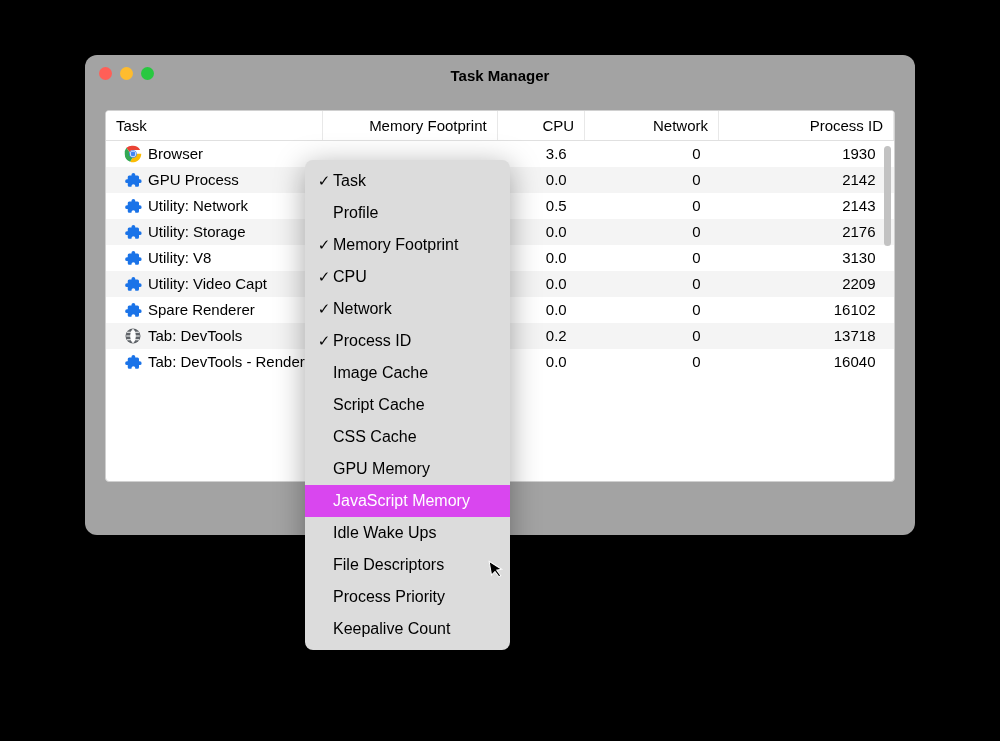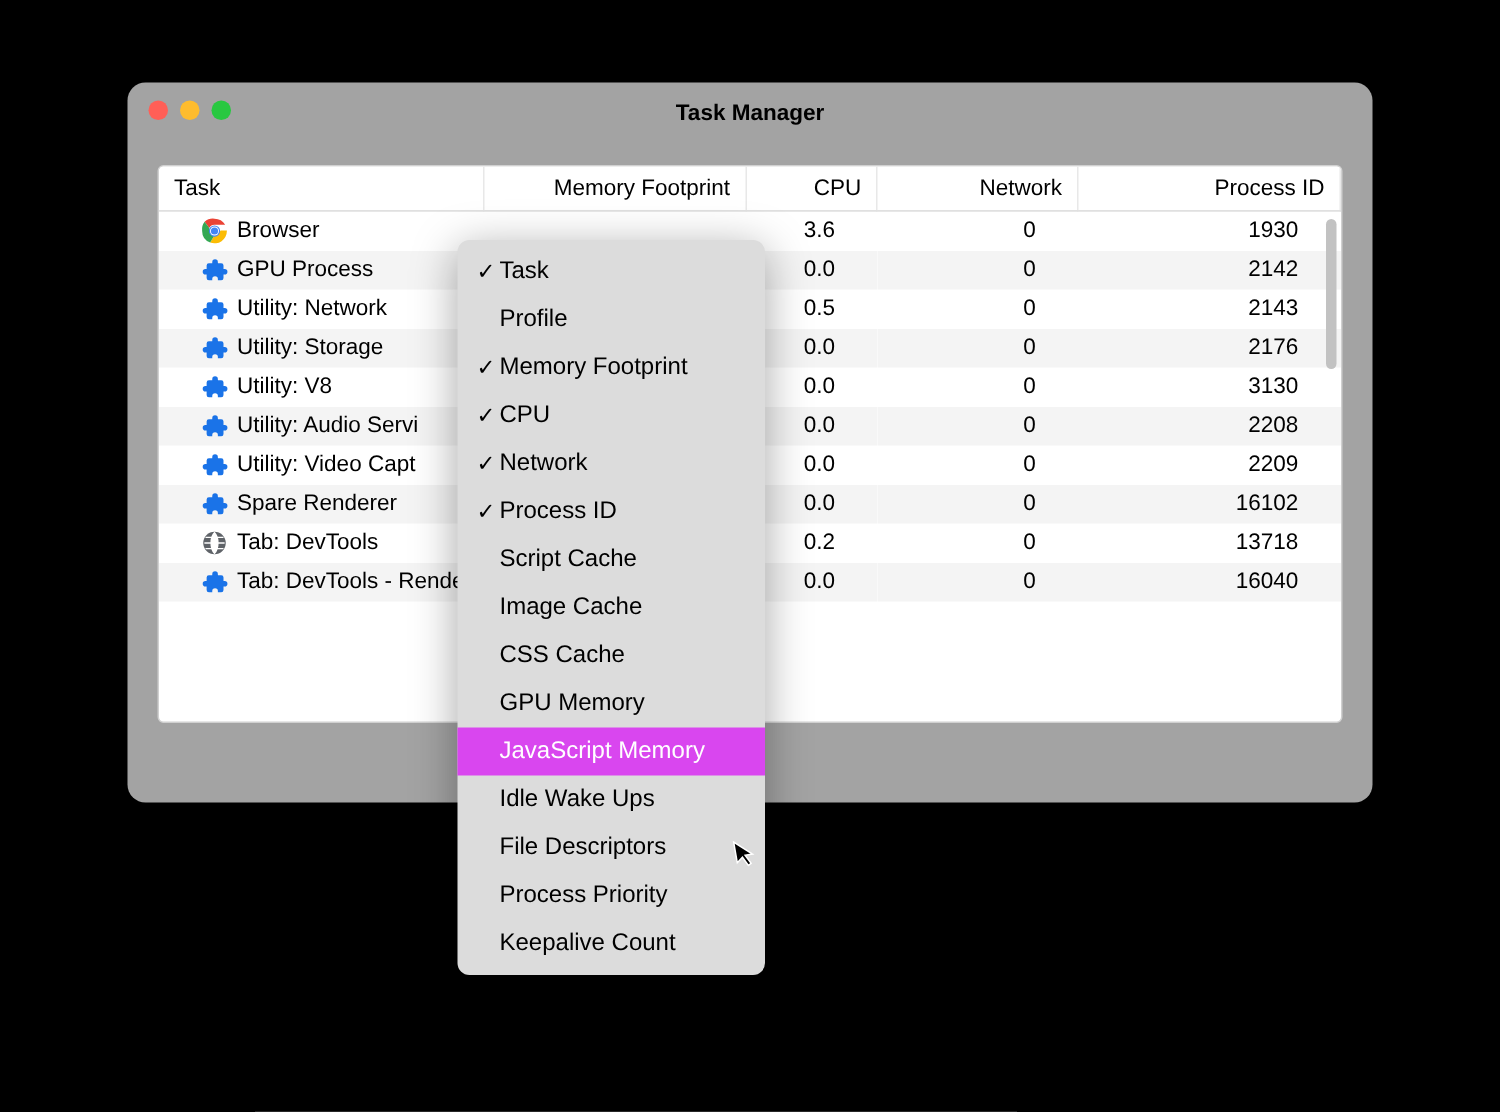--- a/index.html
+++ b/index.html
@@ -11,21 +11,21 @@
   .dot.yellow{background:#febc2e;}
   .dot.green{background:#28c840;}
   .title{flex:1;text-align:center;font-weight:600;font-size:15px;}
   .content{position:absolute;left:20px;right:20px;top:55px;bottom:20px;}
   .table-wrap{background:#fff;border:1px solid #d0d0d0;border-radius:4px;overflow:hidden;height:370px;position:relative;}
   table{width:100%;border-collapse:collapse;table-layout:fixed;}
   thead th{text-align:left;font-weight:400;font-size:15px;padding:6px 10px;background:#fff;border-bottom:1px solid #e0e0e0;border-right:1px solid #e8e8e8;}
   thead th.num{text-align:right;}
   tbody tr{height:26px;}
   tbody tr:nth-child(even){background:#f4f4f4;}
-  tbody td{padding:0 28px;font-size:15px;white-space:nowrap;overflow:hidden;text-overflow:clip;}
+  tbody td{padding:0 18px;font-size:15px;white-space:nowrap;overflow:hidden;text-overflow:clip;}
   tbody td.num{text-align:right;}
   .task-cell{display:flex;align-items:center;gap:6px;}
   .icon{width:18px;height:18px;flex:0 0 18px;display:inline-flex;align-items:center;justify-content:center;}
   .scroll-thumb{position:absolute;right:3px;top:35px;width:7px;height:100px;background:#c2c2c2;border-radius:4px;}
   .footer{position:absolute;right:0;bottom:0;}
   .end-btn{background:#fff;border:1px solid #d8d8d8;border-radius:6px;padding:6px 18px;font-size:15px;color:#b9b9b9;}
   
   .menu{position:absolute;left:305px;top:160px;width:205px;background:#dcdcdc;border-radius:8px;box-shadow:0 6px 30px rgba(0,0,0,.35);padding:5px 0;}
   .menu-item{display:flex;align-items:center;height:32px;padding:0 14px 0 10px;font-size:16px;}
   .menu-item .check{width:18px;text-align:center;font-size:15px;}
@@ -158,36 +158,20 @@
               <td class="num">3130</td>
             </tr>
             <tr>
               <td>
                 <div class="task-cell">
                   <span class="icon">
                     <svg viewBox="0 0 24 24" width="18" height="18">
                       <path fill="#1a73e8" d="M20 11V8a2 2 0 0 0-2-2h-3V5a2.5 2.5 0 1 0-5 0v1H7a2 2 0 0 0-2 2v3H4a2.5 2.5 0 1 0 0 5h1v3a2 2 0 0 0 2 2h3v-1a2.5 2.5 0 1 1 5 0v1h3a2 2 0 0 0 2-2v-3h1a2.5 2.5 0 1 0 0-5h-1z"></path>
                     </svg>
                   </span>
-                  <span>Utility: Audio Servi</span>
-                </div>
-              </td>
-              <td class="num"></td>
-              <td class="num">0.0</td>
-              <td class="num">0</td>
-              <td class="num">2208</td>
-            </tr>
-            <tr>
-              <td>
-                <div class="task-cell">
-                  <span class="icon">
-                    <svg viewBox="0 0 24 24" width="18" height="18">
-                      <path fill="#1a73e8" d="M20 11V8a2 2 0 0 0-2-2h-3V5a2.5 2.5 0 1 0-5 0v1H7a2 2 0 0 0-2 2v3H4a2.5 2.5 0 1 0 0 5h1v3a2 2 0 0 0 2 2h3v-1a2.5 2.5 0 1 1 5 0v1h3a2 2 0 0 0 2-2v-3h1a2.5 2.5 0 1 0 0-5h-1z"></path>
-                    </svg>
-                  </span>
                   <span>Utility: Video Capt</span>
                 </div>
               </td>
               <td class="num"></td>
               <td class="num">0.0</td>
               <td class="num">0</td>
               <td class="num">2209</td>
             </tr>
             <tr>
               <td>
@@ -266,25 +250,25 @@
     <div class="menu-item">
       <span class="check">✓</span>
       <span>Network</span>
     </div>
     <div class="menu-item">
       <span class="check">✓</span>
       <span>Process ID</span>
     </div>
     <div class="menu-item">
       <span class="check"></span>
+      <span>Image Cache</span>
+    </div>
+    <div class="menu-item">
+      <span class="check"></span>
       <span>Script Cache</span>
-    </div>
-    <div class="menu-item">
-      <span class="check"></span>
-      <span>Image Cache</span>
     </div>
     <div class="menu-item">
       <span class="check"></span>
       <span>CSS Cache</span>
     </div>
     <div class="menu-item">
       <span class="check"></span>
       <span>GPU Memory</span>
     </div>
     <div class="menu-item highlight">

